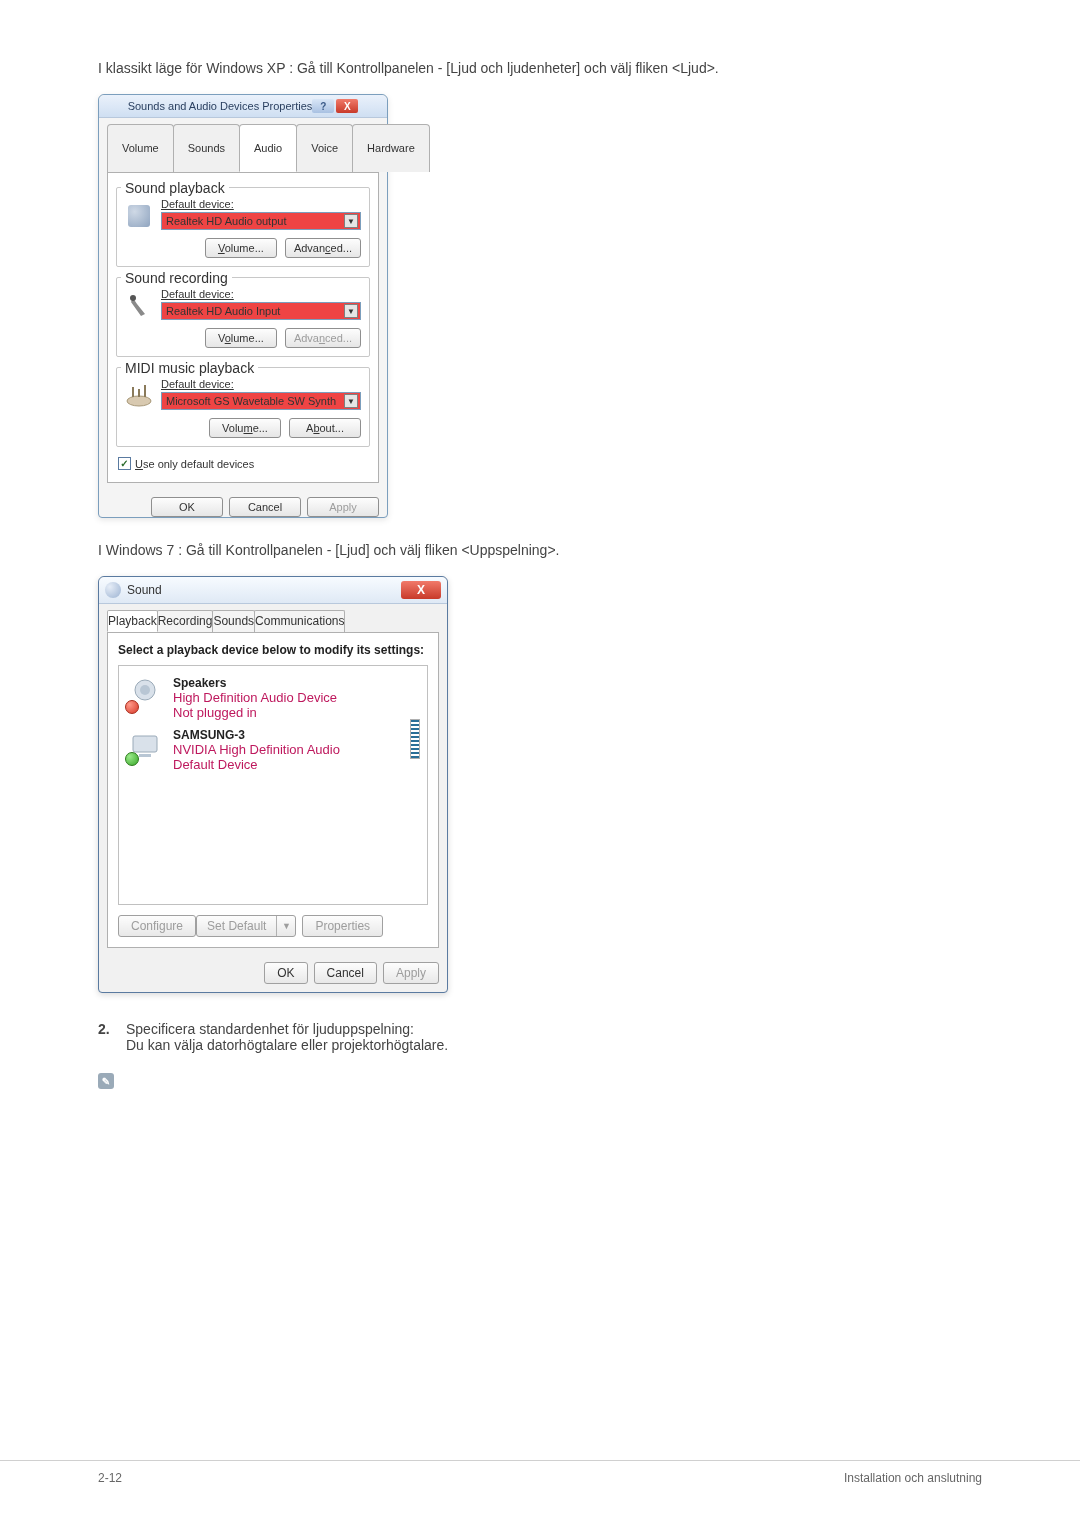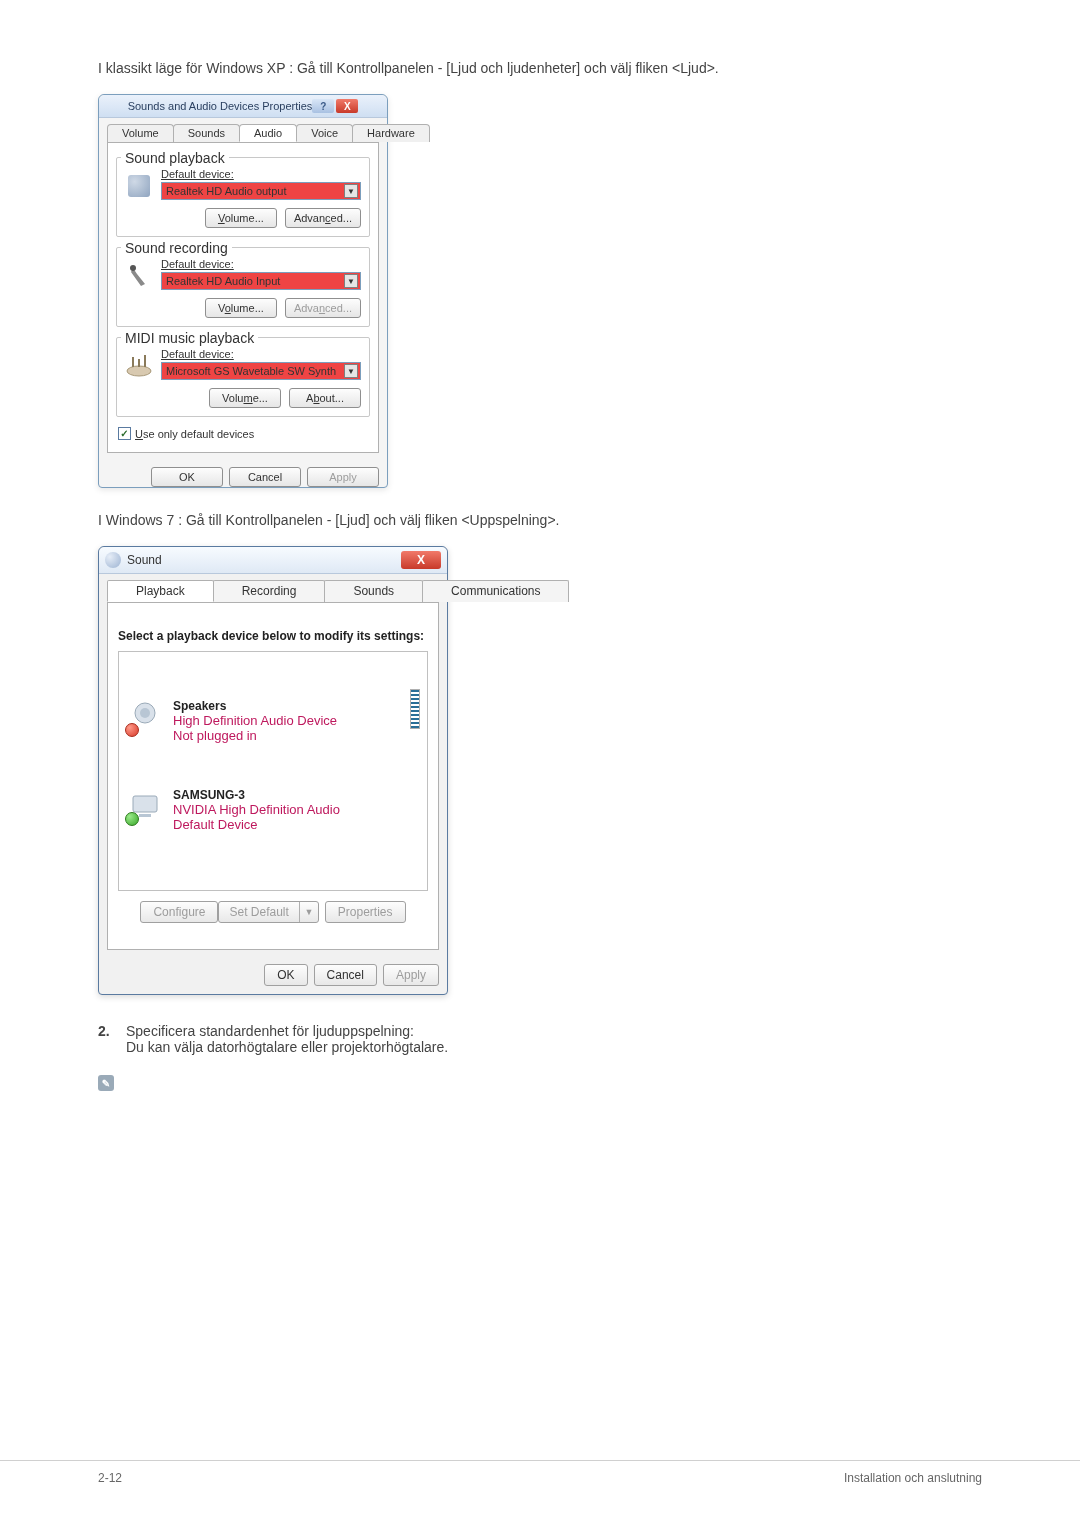--- a/index.html
+++ b/index.html
@@ -52,21 +52,21 @@
     display:flex;
     padding: 6px 8px 0 8px;
     gap: 0;
     font-size: 11px;
   }
   .tab-xp {
     background:#f0f0f0;
     border:1px solid #b0b0b0;
     border-bottom:none;
     border-radius:4px 4px 0 0;
-    padding: 2px 14px;
+    padding: 17px 14px;
     margin-right:-1px;
     color:#333;
   }
   .tab-xp.active {
     background:#fff;
     position:relative;
     z-index:2;
     border-bottom:1px solid #fff;
   }
   .xp-body {
@@ -186,74 +186,73 @@
     display:flex; align-items:center; justify-content:center;
     color:#fff; font-weight:bold; font-size:12px;
   }
   .tabs7 {
     display:flex; padding:6px 8px 0 8px; font-size:12px;
   }
   .tab7 {
     border:1px solid #b0b0b0;
     border-bottom:none;
     border-radius:2px 2px 0 0;
-    padding:3px 28px;
+    padding:3px 0;
     background:#f4f4f4;
     margin-right:-1px;
   }
   .tab7.active {
     background:#fff;
     border-bottom:1px solid #fff;
     position:relative; z-index:2;
   }
   .body7 {
     background:#fff;
     border:1px solid #b0b0b0;
     margin:0 8px 8px 8px;
-    padding:26px 10px;
+    padding:10px 10px;
     min-height:300px;
     position:relative;
   }
   .instr {
     font-size:12px;
     font-weight:bold;
     color:#222;
     margin-bottom:8px;
   }
   .dev-list {
     border:1px solid #c0c0c0;
     padding:6px;
     height:240px;
     overflow:hidden;
   }
   .dev-item {
     display:flex; gap:10px; align-items:flex-start;
     padding:4px 2px;
-    margin-top:37px;
   }
   .dev-icon {
     width:36px; height:36px; position:relative;
     display:flex; align-items:center; justify-content:center;
   }
   .dev-icon .badge {
     position:absolute; bottom:-2px; left:-2px;
     width:14px; height:14px; border-radius:50%;
   }
   .badge.red { background: radial-gradient(circle at 30% 30%, #ff9a8a, #d83a2a); border:1px solid #a82a1a; }
   .badge.green { background: radial-gradient(circle at 30% 30%, #9aea8a, #3aa82a); border:1px solid #2a7a1a; }
   .dev-name { font-size:12px; font-weight:bold; color:#222; }
   .dev-sub { font-size:13px; color:#be185d; }
   .level-meter {
     position:absolute; right:18px; top:86px;
     width:10px; height:40px;
     background: repeating-linear-gradient(#2a6e96 0 2px, transparent 2px 4px);
     border:1px solid #b0b0b0;
   }
   .row7-btns {
-    display:flex; justify-content:center; align-items:center;
+    display:flex; justify-content:flex-start; align-items:center;
     margin-top:10px;
   }
   .btn7 {
     height:22px;
     background: linear-gradient(#fdfdfd,#e8e8e8);
     border:1px solid #a0a0a0;
     border-radius:3px;
     font-size:12px;
     padding:0 12px;
     display:flex; align-items:center; justify-content:center;

